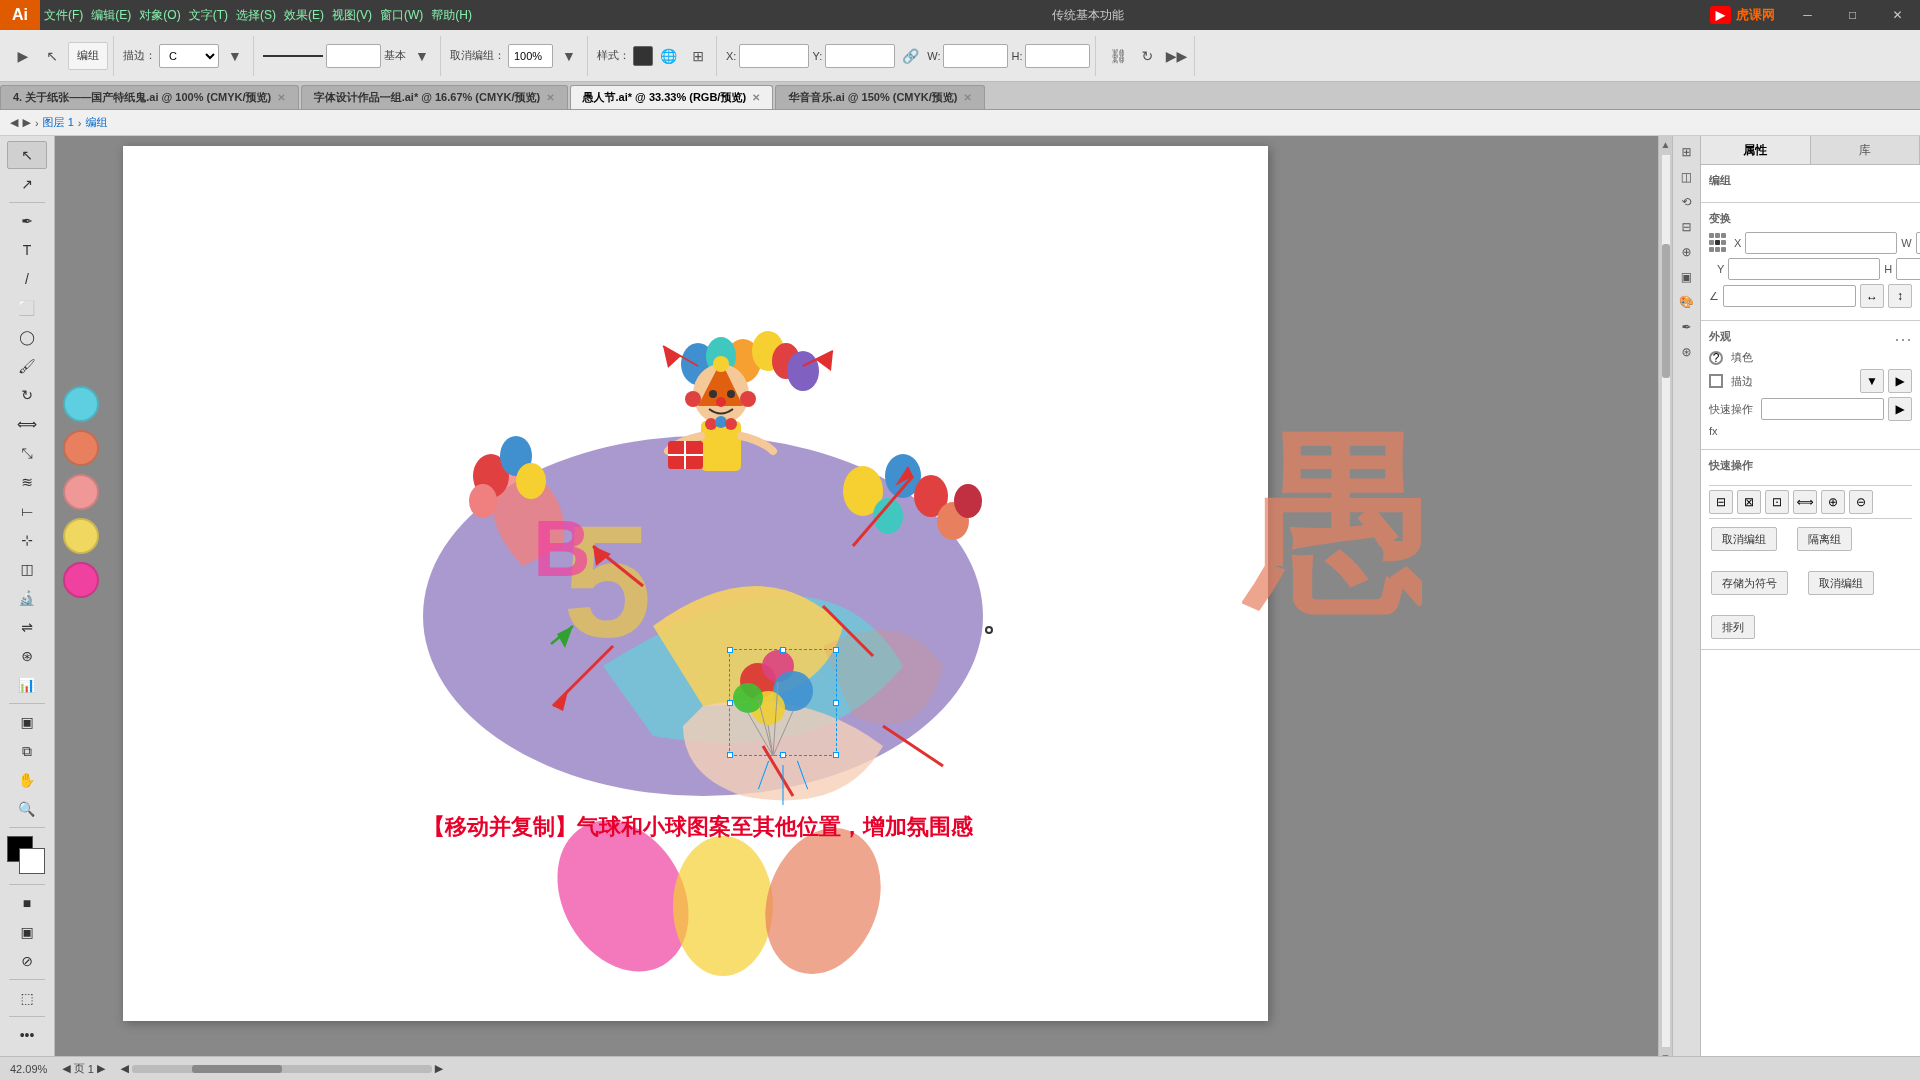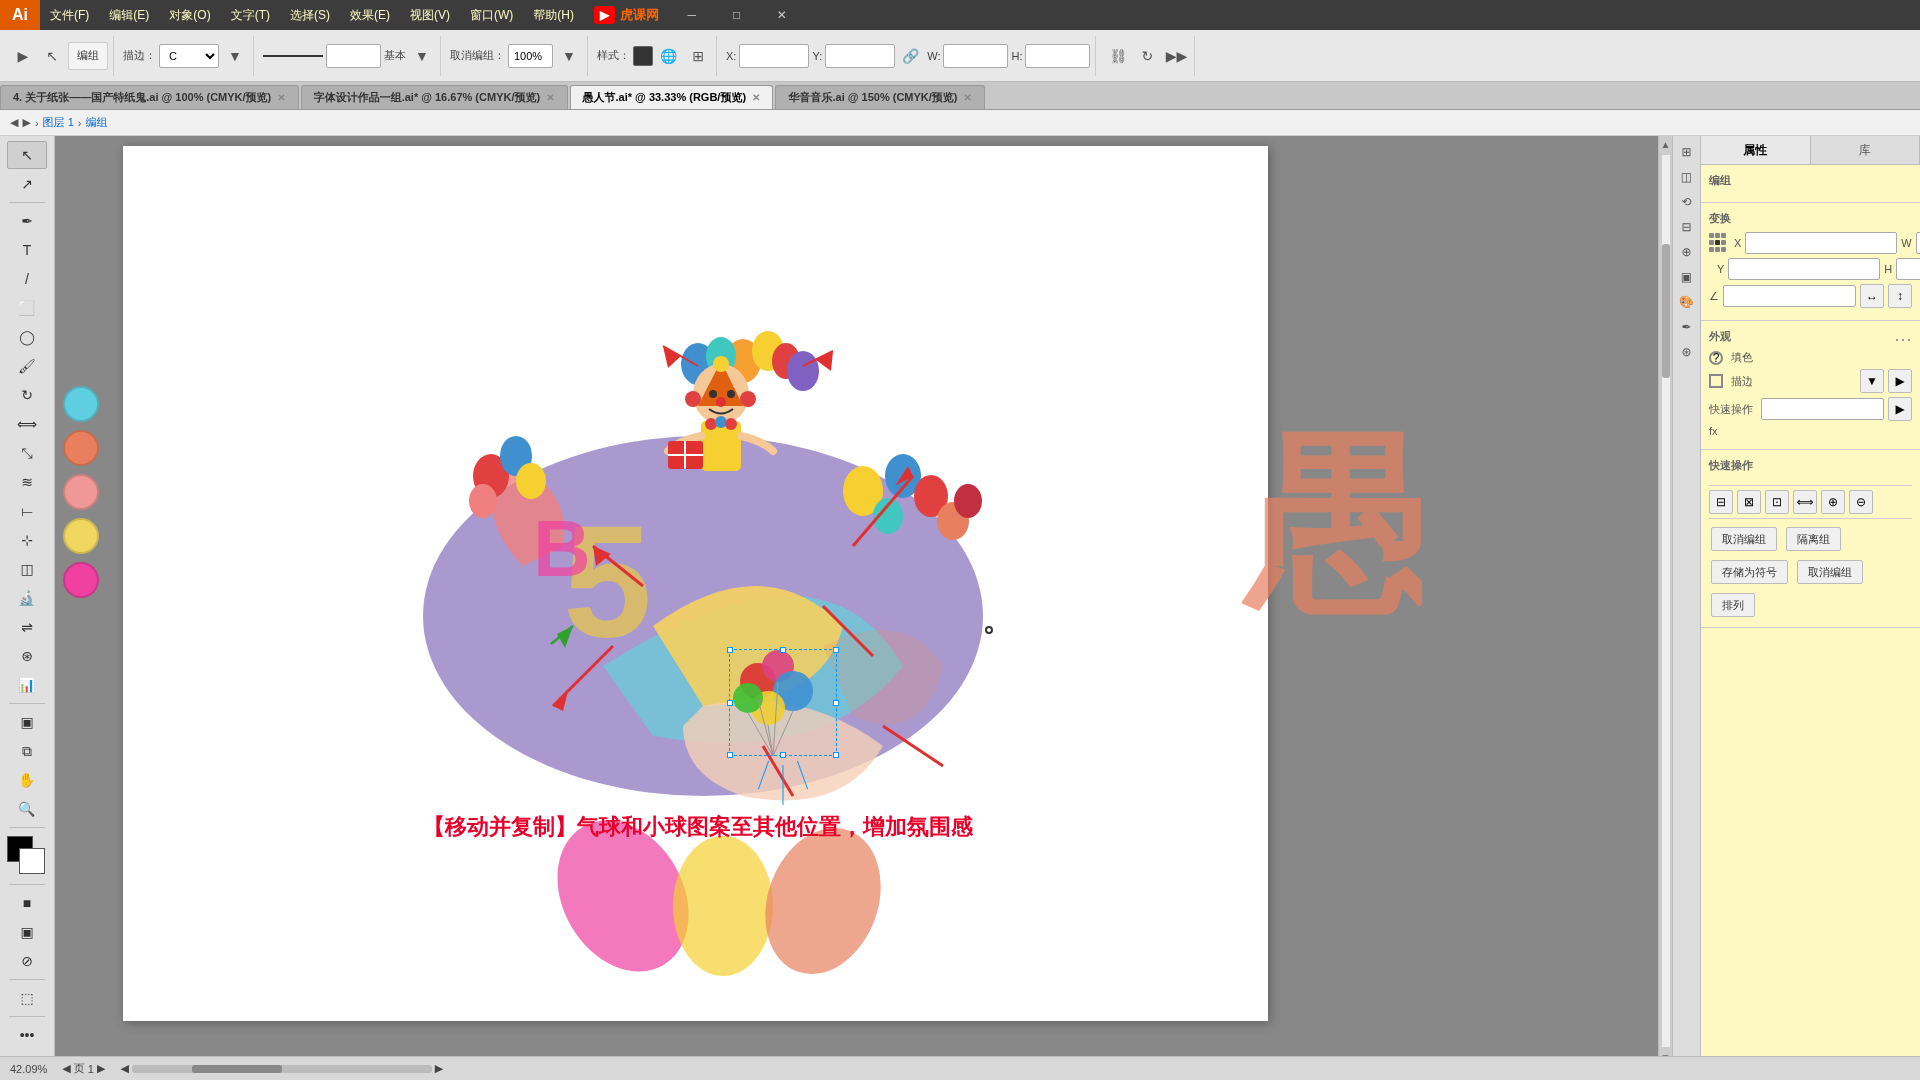--- a/index.html
+++ b/index.html
@@ -8,21 +8,21 @@
     
     #top-menubar {
       width: 100%; height: 30px; background: #3c3c3c; display: flex; align-items: center;
       color: #ccc; font-size: 12px; user-select: none;
     }
     #app-logo {
       width: 40px; height: 30px; background: #e05a00; display: flex; align-items: center; justify-content: center;
       color: white; font-size: 16px; font-weight: bold; flex-shrink: 0;
     }
     .menu-item {
-      padding: 0 10px; height: 30px; display: flex; align-items: center; cursor: pointer; color: #fef9c3;
+      padding: 0 4px; height: 30px; display: flex; align-items: center; cursor: pointer; color: #86efac;
     }
     #title-area { flex: 1; display: flex; align-items: center; justify-content: center; color: #ccc; font-size: 12px; }
     #window-controls { display: flex; align-items: center; }
     .win-btn { width: 45px; height: 30px; display: flex; align-items: center; justify-content: center; cursor: pointer; color: #ccc; }
     #top-right-brand { display: flex; align-items: center; padding: 0 10px; color: #ff6600; font-weight: bold; font-size: 13px; }
 
     
     #toolbar {
       width: 100%; height: 52px; background: #e8e8e8; display: flex; align-items: center;
       border-bottom: 1px solid #bbb; padding: 0 5px; gap: 4px;
@@ -87,21 +87,21 @@
     
     #color-swatches {
       position: absolute; left: 8px; top: 250px; display: flex; flex-direction: column; gap: 8px;
     }
     .color-swatch-item {
       width: 36px; height: 36px; border-radius: 50%; border: 2px solid rgba(0,0,0,0.15); cursor: pointer;
     }
 
     
     #right-panel {
-      width: 220px; background: #fef9c3; border-left: 1px solid #bbb; overflow-y: auto;
+      width: 220px; background: #ffffff; border-left: 1px solid #bbb; overflow-y: auto;
     }
     #right-tabs {
       display: flex; border-bottom: 1px solid #bbb; background: #ddd;
     }
     .rt-tab {
       flex: 1; height: 28px; display: flex; align-items: center; justify-content: center;
       cursor: pointer; font-size: 12px; color: #555; border-right: 1px solid #bbb;
     }
     .rt-tab.active { background: #e8e8e8; color: #000; font-weight: bold; }
     .rt-section { padding: 8px; border-bottom: 1px solid #ccc; }
@@ -150,20 +150,21 @@
   <div id="app-logo">Ai</div>
   <div class="menu-item">文件(F)</div>
   <div class="menu-item">编辑(E)</div>
   <div class="menu-item">对象(O)</div>
   <div class="menu-item">文字(T)</div>
   <div class="menu-item">选择(S)</div>
   <div class="menu-item">效果(E)</div>
   <div class="menu-item">视图(V)</div>
   <div class="menu-item">窗口(W)</div>
   <div class="menu-item">帮助(H)</div>
+  <div id="title-area">传统基本功能</div>
   <div id="top-right-brand">
     <span style="background:#ff0000; color:white; padding:2px 6px; border-radius:3px; margin-right:5px; font-size:12px;">▶</span>
     <span>虎课网</span>
   </div>
   <div id="window-controls">
     <div class="win-btn">─</div>
     <div class="win-btn">□</div>
     <div class="win-btn close">✕</div>
   </div>
 </div>
@@ -556,21 +557,21 @@
       </div>
 
       <div style="display:flex; gap:4px; margin-bottom:6px; padding:4px 0; border-top:1px solid #ccc; border-bottom:1px solid #ccc;">
         <div class="rt-icon-btn">⊟</div>
         <div class="rt-icon-btn">⊠</div>
         <div class="rt-icon-btn">⊡</div>
         <div class="rt-icon-btn">⟺</div>
         <div class="rt-icon-btn">⊕</div>
         <div class="rt-icon-btn">⊖</div>
       </div>
-      <div style="display:flex; flex-wrap:wrap; gap:5px;">
+      <div style="display:flex; flex-wrap:wrap; gap:16px;">
         <button class="rt-btn">取消编组</button>
         <button class="rt-btn">隔离组</button>
         <button class="rt-btn">存储为符号</button>
         <button class="rt-btn">取消编组</button>
         <button class="rt-btn">排列</button>
       </div>
     </div>
 
   </div>
 

